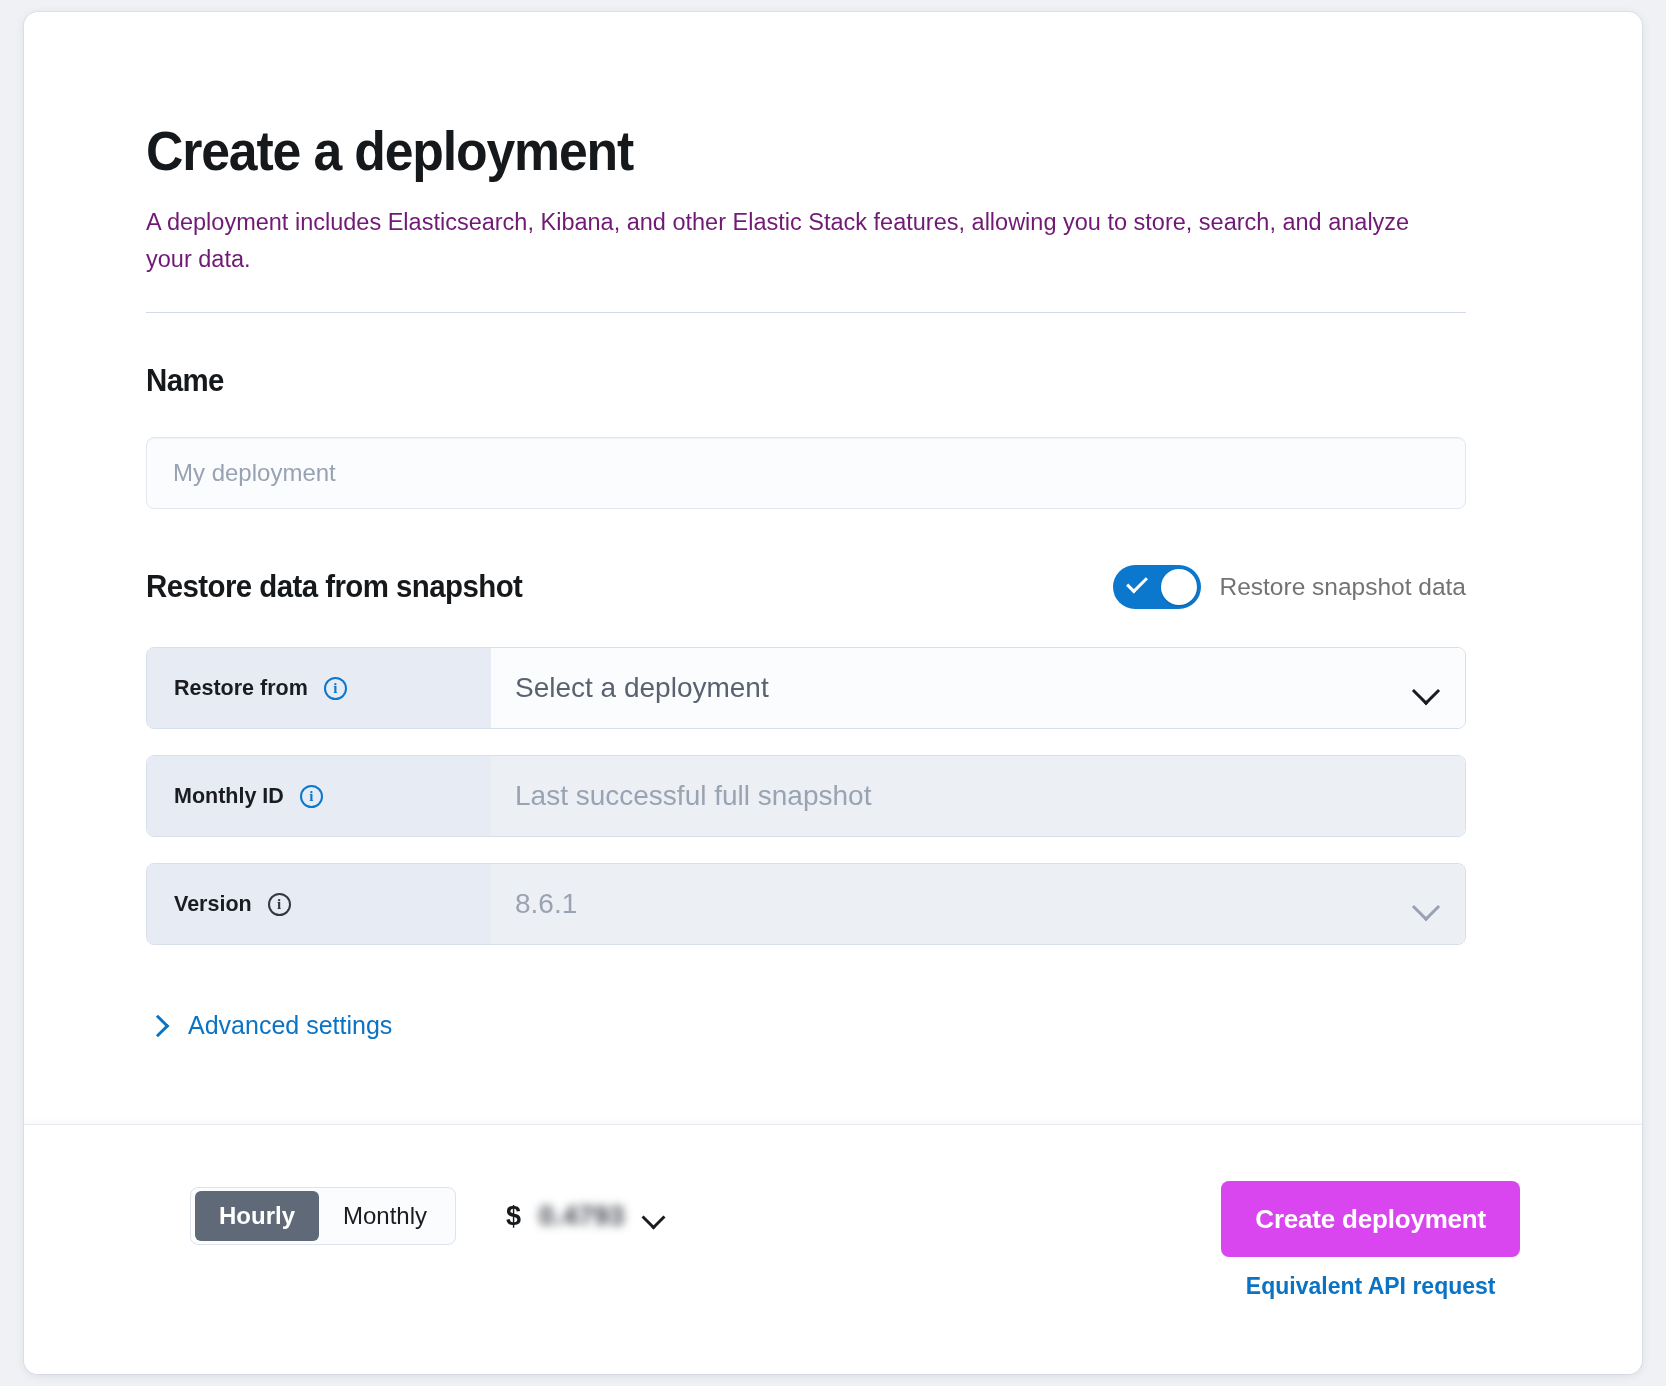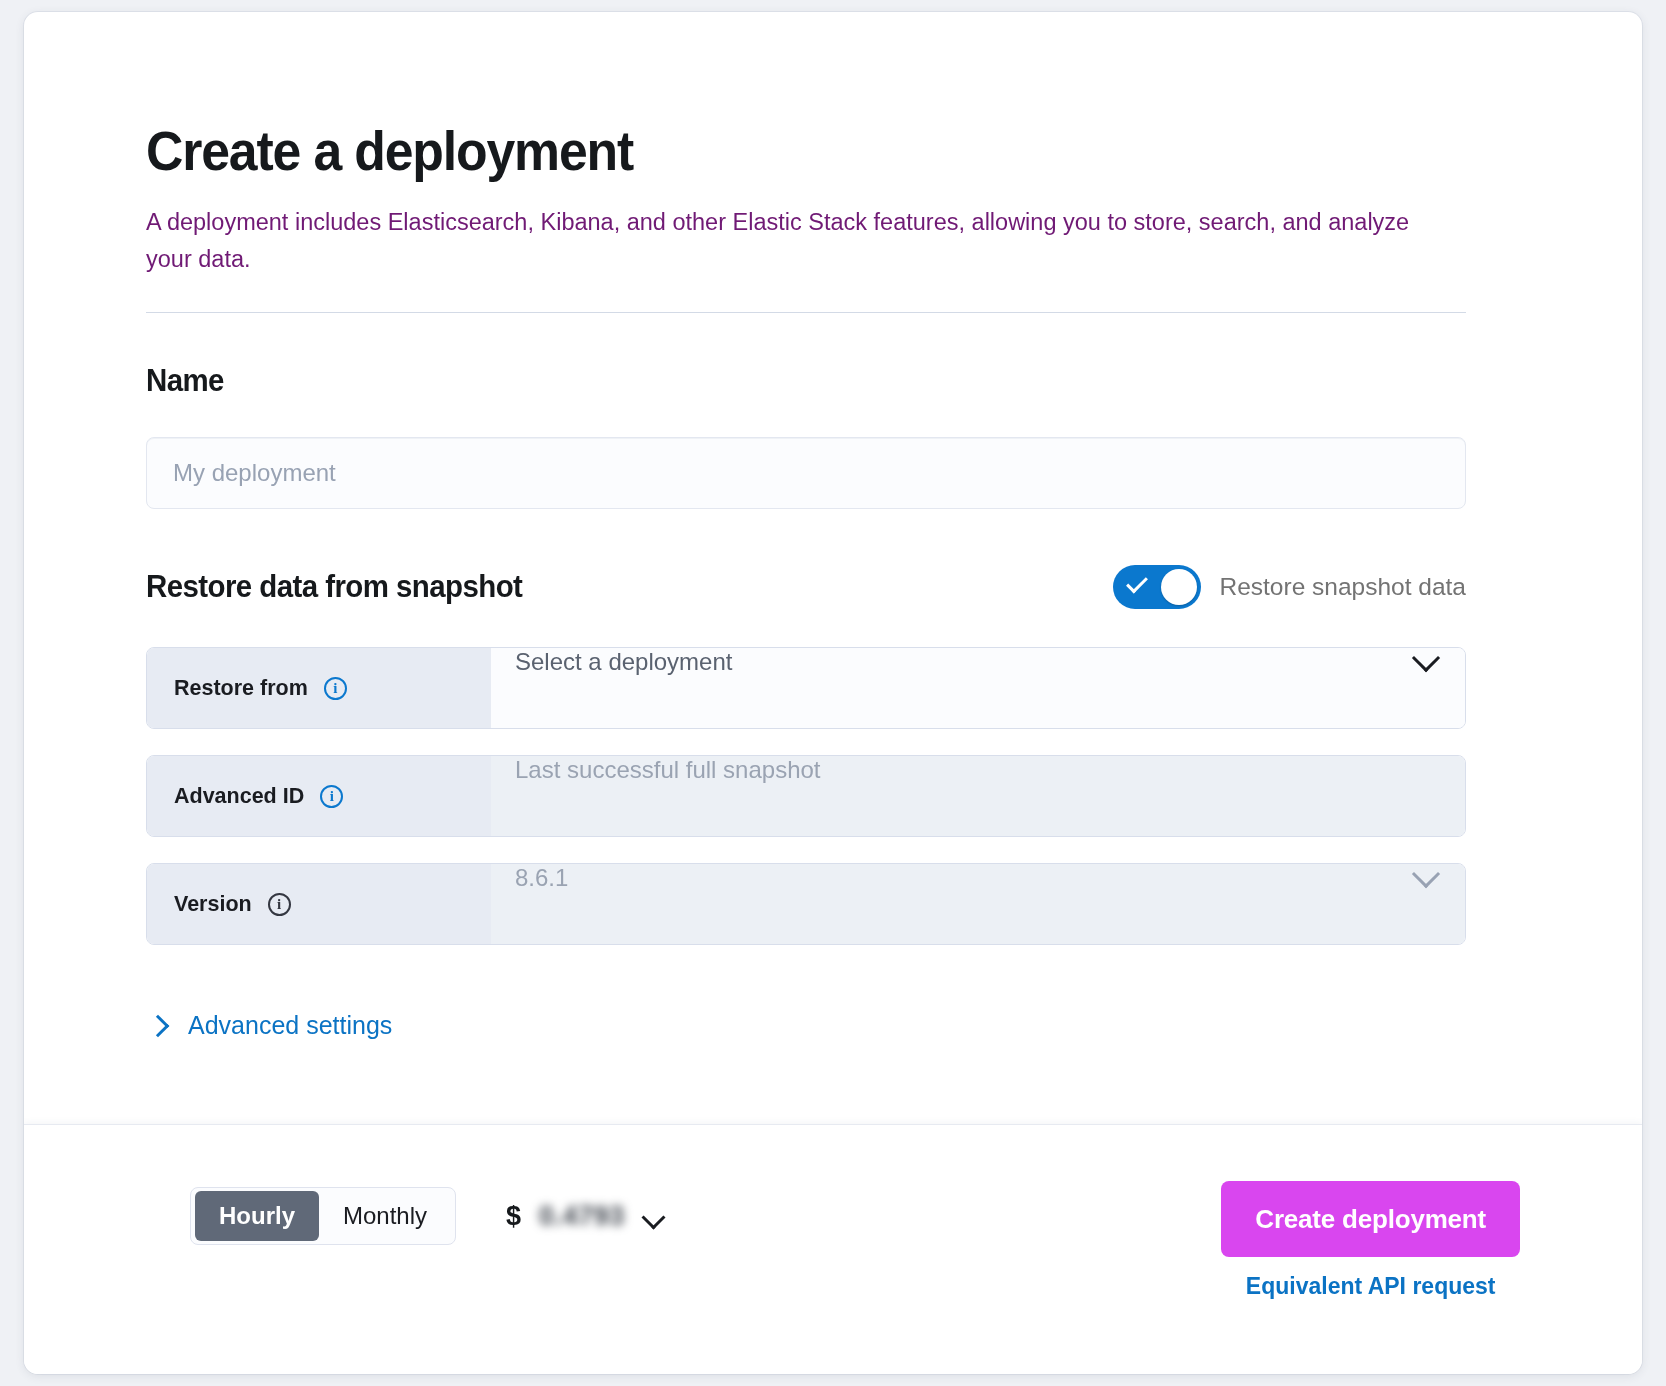--- a/index.html
+++ b/index.html
@@ -143,24 +143,24 @@
     padding-left: 27px;
     font-size: 21.5px;
     font-weight: 700;
     color: #1a1c21;
   }
   .row.disabled .lab { background: #e7ebf3; color: #1a1c21; }
   .row .val {
     flex: 1 1 auto;
     background: #fbfcfe;
     display: flex;
-    align-items: flex-start;
+    align-items: center;
     justify-content: space-between;
     padding: 0 26px 0 24px;
-    font-size: 24px;
+    font-size: 28px;
     color: #5a6270;
   }
   .row.disabled .val { background: #ecf0f5; color: #98a2b3; }
   .row.disabled .val .txt { color: #9aa3b2; }
 
   .info-icon {
     width: 23px; height: 23px;
     border-radius: 50%;
     border: 2px solid #0b78ce;
     color: #0b78ce;
@@ -342,21 +342,21 @@
               <span class="info-icon">i</span>
             </div>
             <div class="val">
               <span class="txt">Select a deployment</span>
               <span class="chev"></span>
             </div>
           </div>
 
           <div class="row disabled">
             <div class="lab">
-              <span>Advanced ID</span>
+              <span>Monthly ID</span>
               <span class="info-icon">i</span>
             </div>
             <div class="val">
               <span class="txt">Last successful full snapshot</span>
             </div>
           </div>
 
           <div class="row disabled">
             <div class="lab">
               <span>Version</span>

